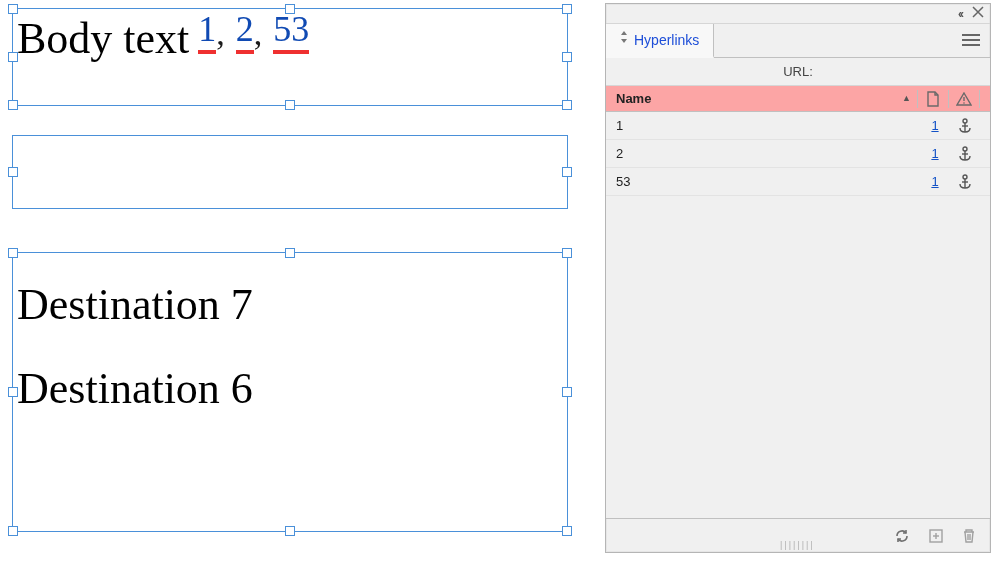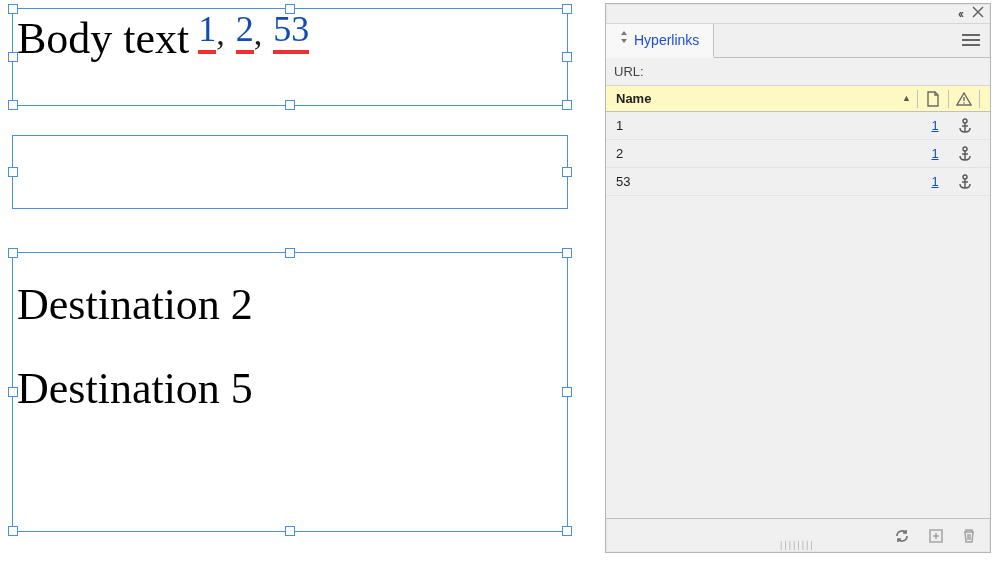--- a/index.html
+++ b/index.html
@@ -103,37 +103,38 @@
   .tab-grip { color:#888; font-size:11px; letter-spacing:-1px;}
   .panel-menu-btn {
     margin-left:auto; padding:0 10px; color:#555; font-size:18px;
   }
   .url-row {
     display:flex;align-items:center;gap:0;
     padding: 6px 8px;
     border-bottom:1px solid #d6d6d6;
     font-size:13px;color:#444;
     background:#f0f0f0;
+    flex-direction:column;
   }
   .url-input {
     flex:1; height:26px;
     border:1px solid #bfbfbf;
     background:#e6e6e6;
     padding:0 8px;
     display:flex;align-items:center;justify-content:space-between;
     color:#888;font-size:13px;
   }
   .chev { color:#777; font-size:11px;}
   .list-header {
     display:flex;align-items:center;
     padding:0 0 0 10px;
     height:26px;
     font-size:13px;font-weight:600;color:#222;
     border-bottom:1px solid #c0c0c0;
-    background:#fef9c3;
+    background:#fca5a5;
   }
   .list-header .name-col{flex:1}
   .list-header .iconcol{width:30px;display:flex;justify-content:center;color:#6a6a6a}
   .list-header .sep{width:1px;height:18px;background:#c0c0c0}
   .sort-ind{font-size:9px;color:#555;margin-right:6px;position:relative;top:-1px;}
   .list-body {
     flex:1; overflow:auto; background:#f0f0f0;
   }
   .row {
     display:flex;align-items:center;
@@ -185,22 +186,22 @@
   <div class="handle h-tl"></div>
   <div class="handle h-tm"></div>
   <div class="handle h-tr"></div>
   <div class="handle h-ml"></div>
   <div class="handle h-mr"></div>
   <div class="handle h-bl"></div>
   <div class="handle h-bm"></div>
   <div class="handle h-br"></div>
 
   <div class="dest-frame">
-    <div>Destination 2</div>
-    <div>Destination 5</div>
+    <div>Destination 7</div>
+    <div>Destination 6</div>
   </div>
 </div>
 
 <div class="panel">
 
   <div class="panel-titlebar">
     <span class="collapse-btn">‹‹</span>
     <span class="close-btn">
       <svg width="12" height="12" viewBox="0 0 12 12">
           <path d="M1 1 L11 11 M11 1 L1 11" stroke="#666" stroke-width="1.5" fill="none"></path>

